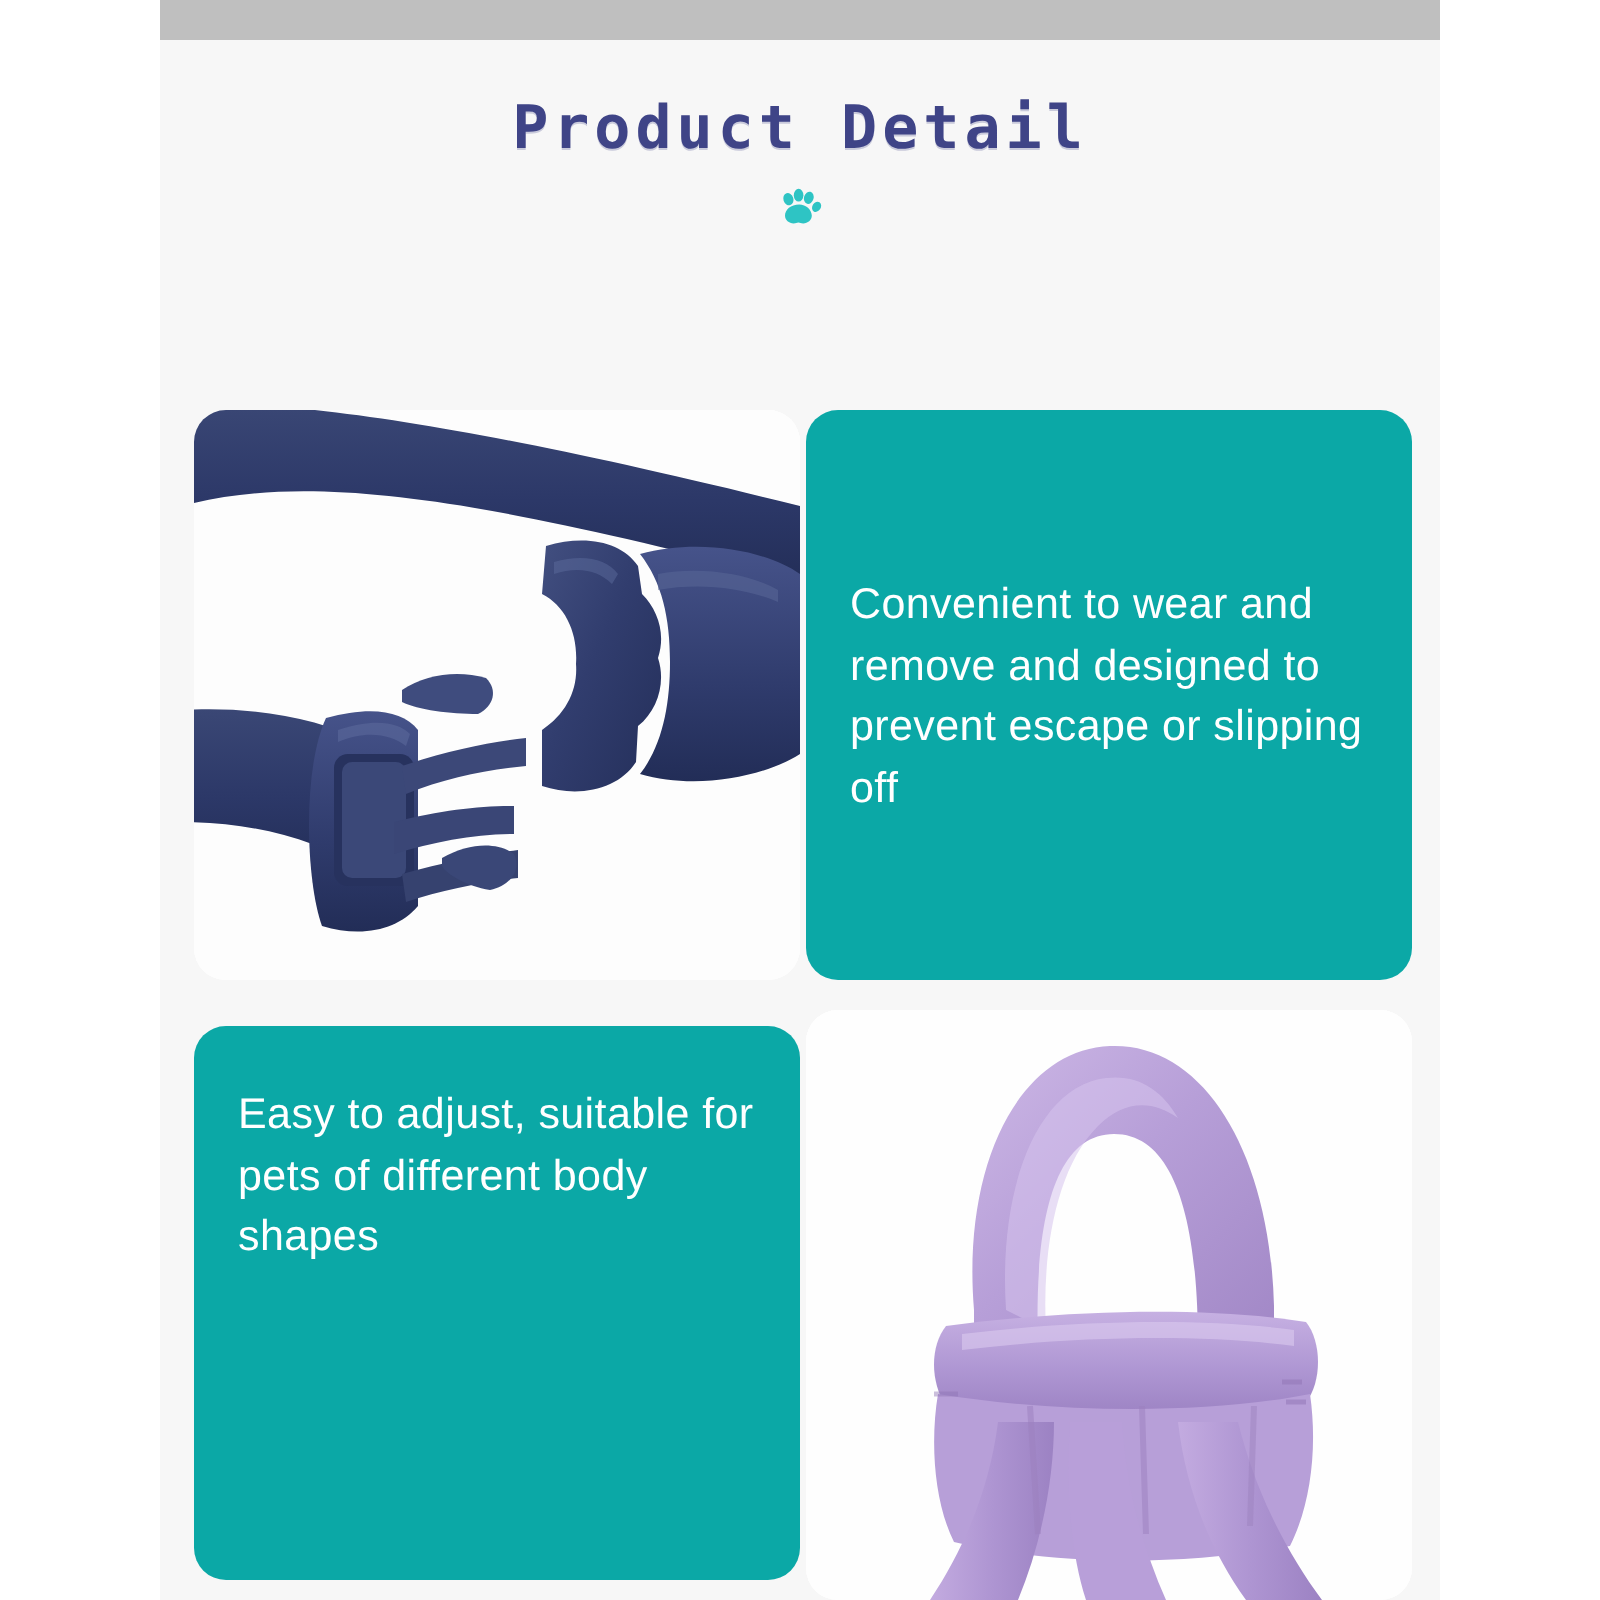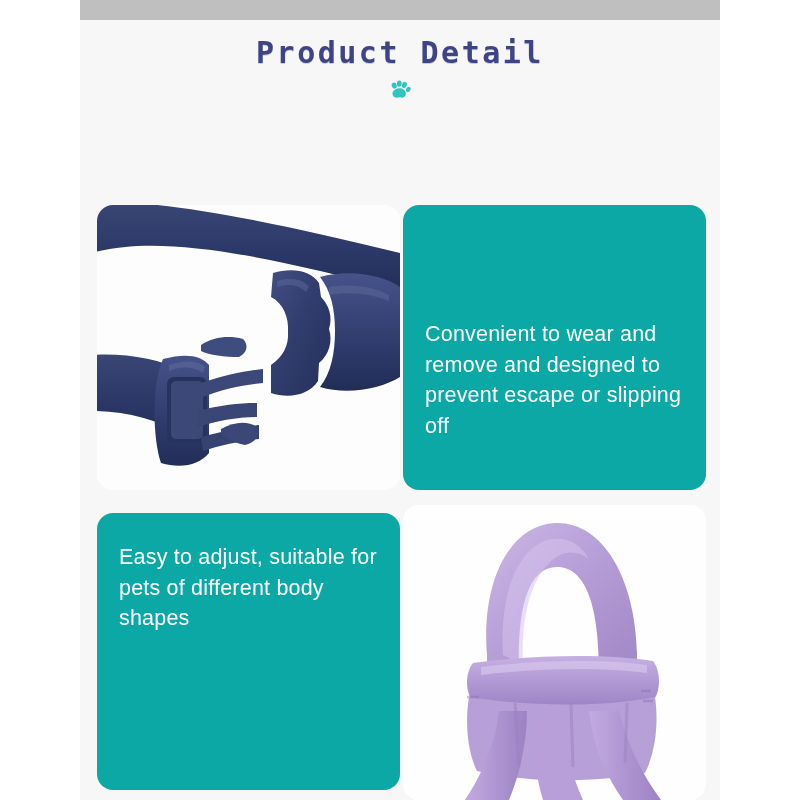--- a/index.html
+++ b/index.html
@@ -49,21 +49,21 @@
     width: 640px;
     text-align: center;
   }
   .page-title {
     font-family: "DejaVu Sans Mono", "Liberation Mono", monospace;
     font-size: 30px;
     font-weight: 700;
     letter-spacing: 2.5px;
     color: #3f4487;
     line-height: 1.1;
-    margin: 0;
+    margin: 12px;
     text-shadow: 0 1px 0 rgba(63,68,135,0.25);
   }
   .paw-wrap {
     margin-top: 10px;
     height: 22px;
     display: flex;
     align-items: center;
     justify-content: center;
   }
 
@@ -85,21 +85,21 @@
   .r2c1 { left: 97px;  top: 513px; width: 303px; height: 277px; }
   .r2c2 { left: 403px; top: 505px; width: 303px; height: 295px; }
 
   .card-text-inner {
     padding: 26px 22px 20px 22px;
     height: 100%;
     box-sizing: border-box;
     display: flex;
     align-items: flex-start;
   }
-  .r1c2 .card-text-inner { padding-top: 114px; }
+  .r1c2 .card-text-inner { padding-top: 82px; }
   .r2c1 .card-text-inner { padding-top: 29px; }
 
   .feature-text {
     color: #ffffff;
     font-family: "Liberation Sans", sans-serif;
     font-size: 21.5px;
     line-height: 1.42;
     letter-spacing: 0.2px;
     margin: 0;
   }

